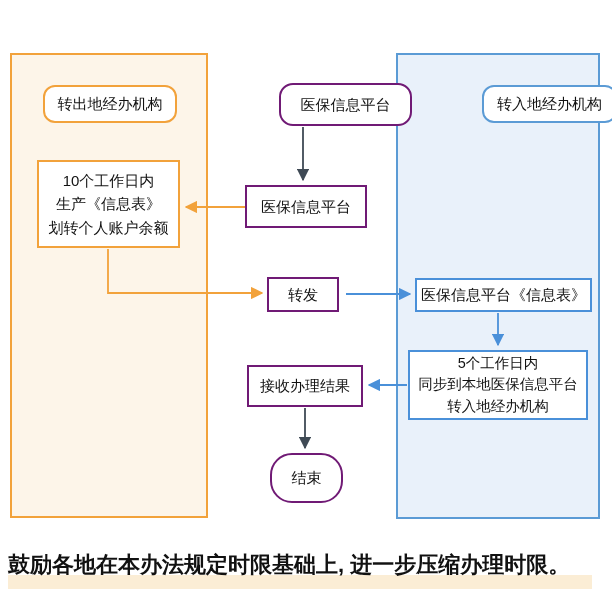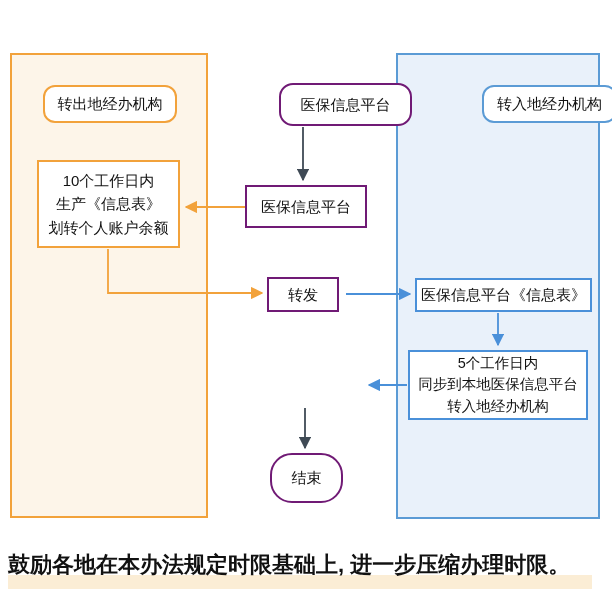--- a/index.html
+++ b/index.html
@@ -102,18 +102,19 @@
 
   <div class="node orange-border" style="left:37px; top:160px; width:143px; height:88px;">10个工作日内
 生产《信息表》
 划转个人账户余额</div>
   <div class="node" style="left:245px; top:185px; width:122px; height:43px;">医保信息平台</div>
   <div class="node" style="left:267px; top:277px; width:72px; height:35px;">转发</div>
   <div class="node blue-border" style="left:415px; top:278px; width:177px; height:34px;">医保信息平台《信息表》</div>
   <div class="node blue-border" style="left:408px; top:350px; width:180px; height:70px; line-height:1.45; font-size:14.5px;">5个工作日内
 同步到本地医保信息平台
 转入地经办机构</div>
+  <div class="node" style="left:247px; top:365px; width:116px; height:42px;">接收办理结果</div>
   <div class="node stadium" style="left:270px; top:453px; width:73px; height:50px;">结束</div>
 
   <div class="footer-band"></div>
   <div class="footer-text">鼓励各地在本办法规定时限基础上, 进一步压缩办理时限。</div>
 
 </div>
 
 </body></html>

